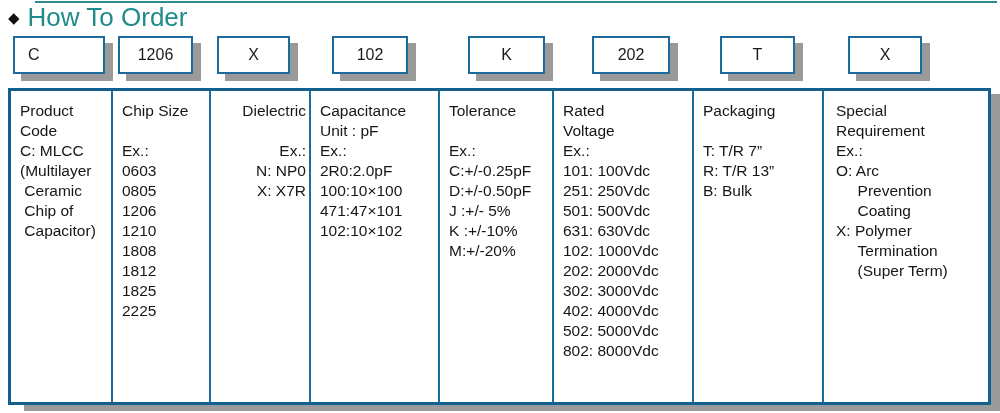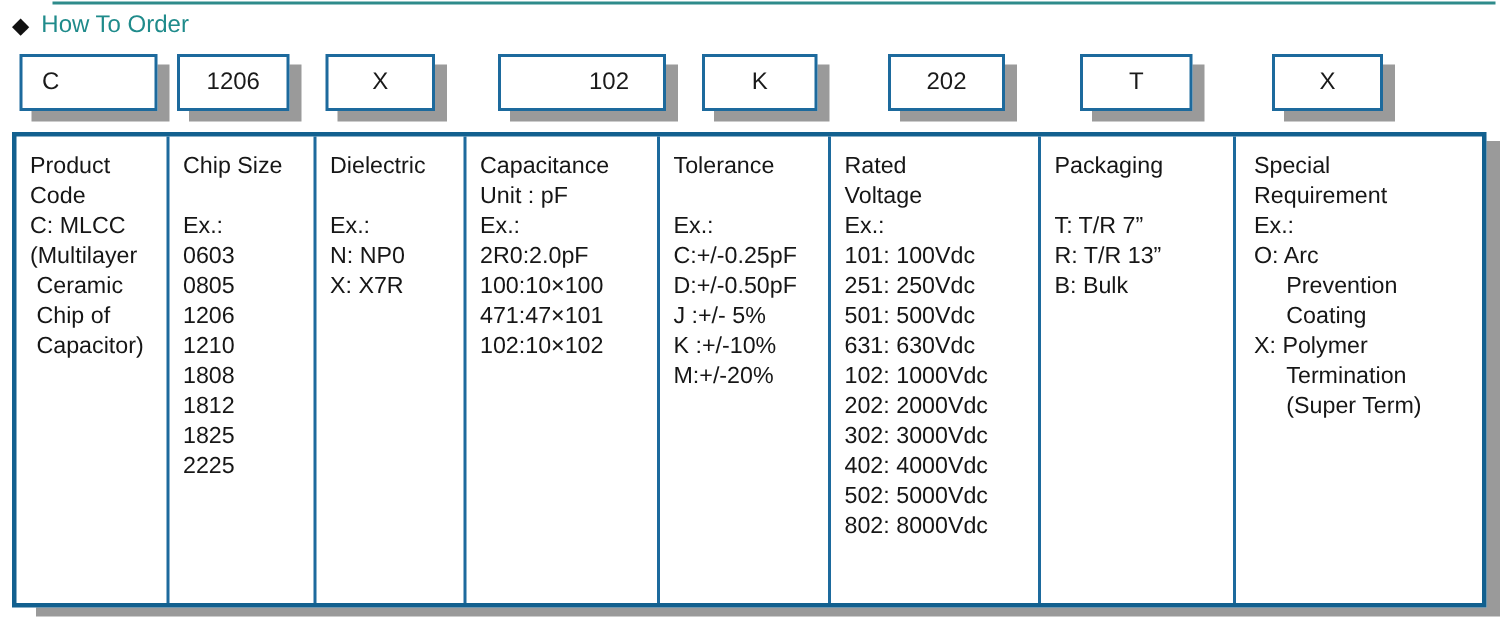--- a/index.html
+++ b/index.html
@@ -11,51 +11,51 @@
   #page{position:absolute;inset:0;}
   .top-rule{
     position:absolute;left:35px;top:1px;width:962px;height:2px;
     background:#2e8b8b;
   }
   .title{
     position:absolute;left:8px;top:5px;height:24px;
     display:flex;align-items:center;gap:8px;white-space:nowrap;
   }
   .diamond{color:#111111;font-size:15px;line-height:1;}
-  .title-text{color:#1f8b8b;font-size:16px;line-height:1.1;}
+  .title-text{color:#1f8b8b;font-size:26px;line-height:1.1;}
   
   .code-box{
     position:absolute;top:36px;height:34px;background:#ffffff;
     border:2px solid #1d6a9d;box-shadow:8px 7px 0 #9a9a9a;
     display:flex;align-items:center;justify-content:center;
     font-size:16px;color:#1a1a1a;
   }
   .code-box:nth-child(1){left:13px;width:75px;justify-content:flex-start;padding-left:13px;}
   .code-box:nth-child(2){left:118px;width:71px;}
   .code-box:nth-child(3){left:217px;width:69px;}
-  .code-box:nth-child(4){left:332px;width:72px;padding-left:36px;}
+  .code-box:nth-child(4){left:332px;width:72px;}
   .code-box:nth-child(5){left:468px;width:73px;}
   .code-box:nth-child(6){left:592px;width:74px;}
   .code-box:nth-child(7){left:720px;width:71px;}
   .code-box:nth-child(8){left:848px;width:70px;}
   
   #order-table{
     position:absolute;left:8px;top:88px;width:977px;height:311px;
     background:#ffffff;border:3px solid #12608f;
     box-shadow:16px 6px 0 #9a9a9a;
     display:flex;flex-direction:row;
   }
   .col{
     box-sizing:border-box;border-right:2px solid #1d6a9d;
     padding:10px 3px 11px 9px;font-size:15.5px;line-height:20px;
     overflow:hidden;
   }
   .col:nth-child(1){width:102px;}
   .col:nth-child(2){width:98px;}
-  .col:nth-child(3){width:100px;}
+  .col:nth-child(3){width:100px;text-align:right;}
   .col:nth-child(4){width:129px;}
   .col:nth-child(5){width:114px;}
   .col:nth-child(6){width:140px;}
   .col:nth-child(7){width:130px;}
   .col:nth-child(8){width:150px;border-right:none;padding-left:12px;}
   .line{display:block;min-height:20px;white-space:pre-wrap;}
 </style>
 </head>
 <body>
 

